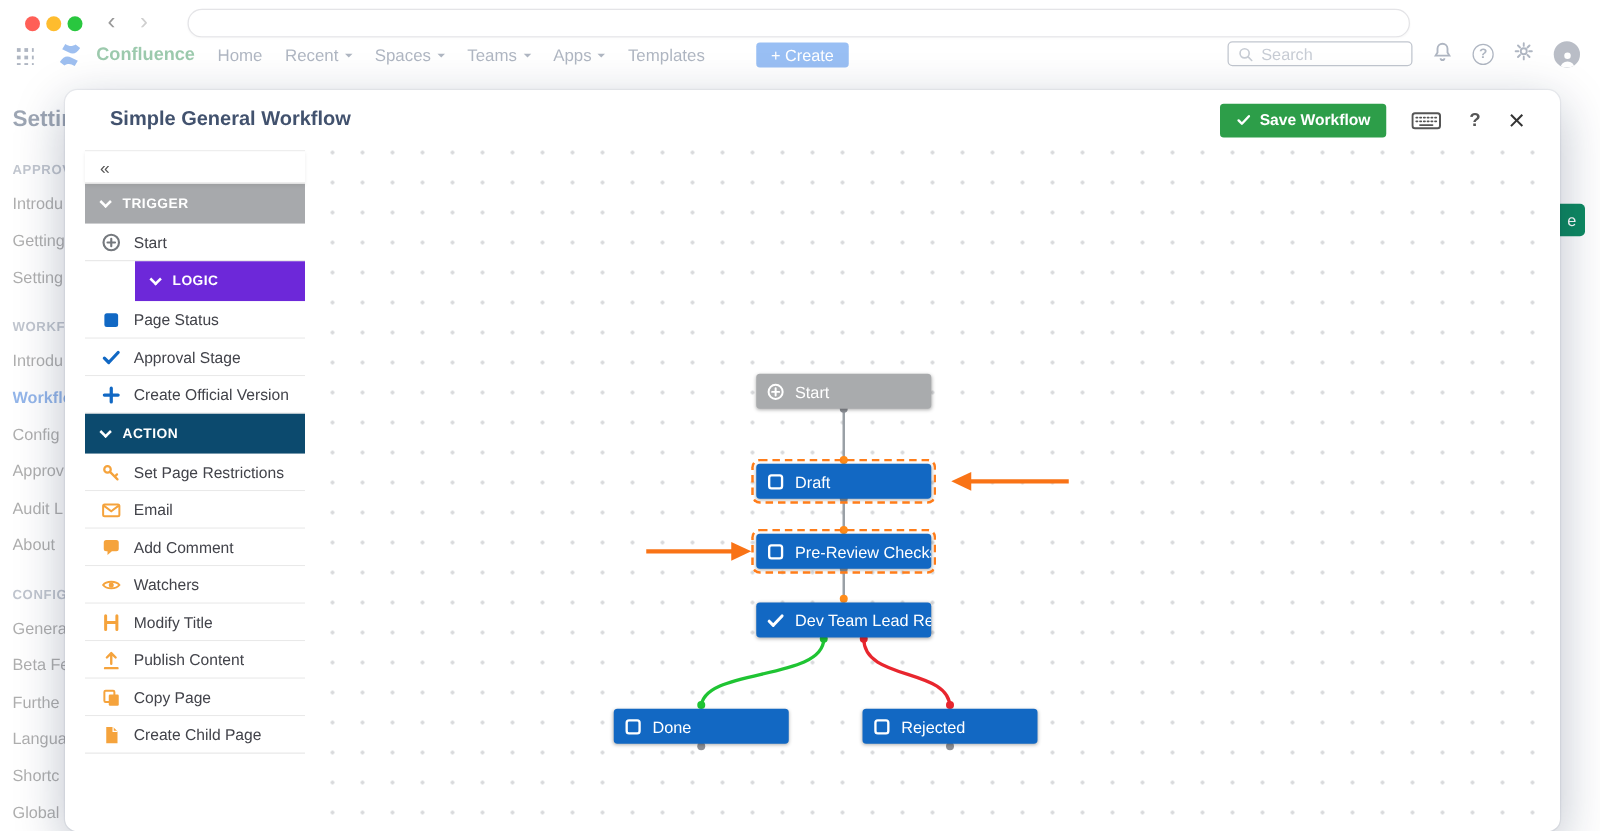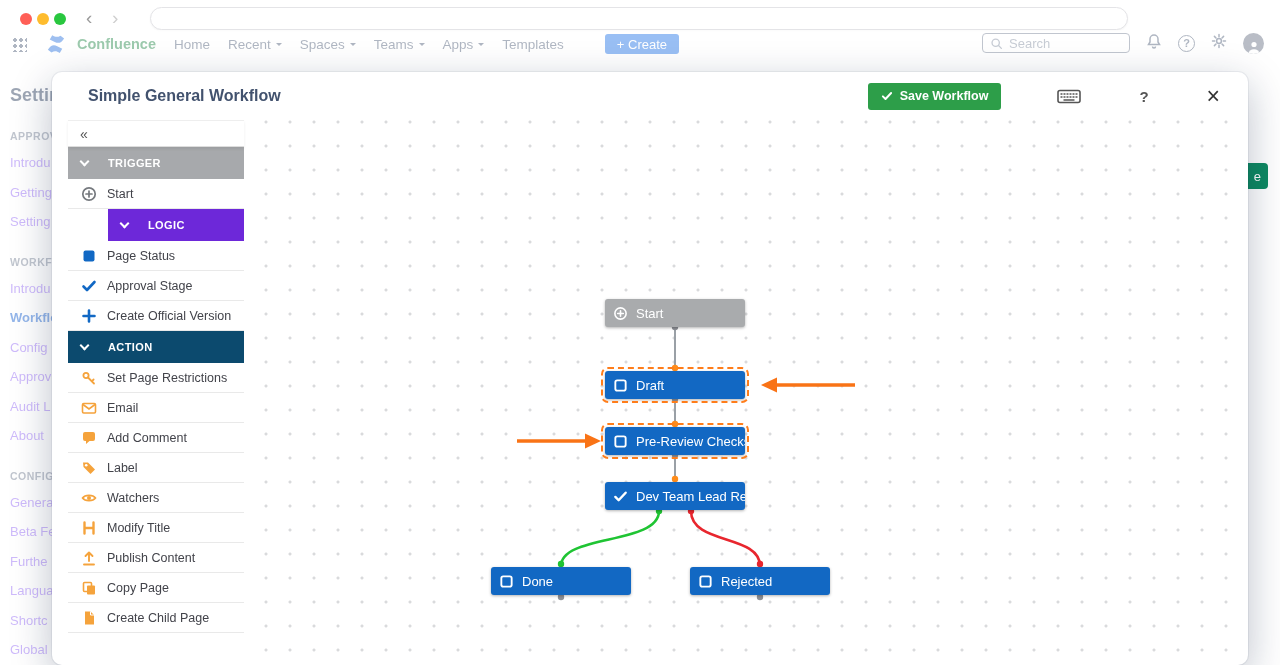--- a/index.html
+++ b/index.html
@@ -30,42 +30,42 @@
   .navright { position: absolute; right: 16px; top: 2px; height: 22px; display: flex; align-items: center; gap: 16px; }
   .searchbox { width: 148px; height: 20px; border: 1.5px solid #6b778c; border-radius: 4px; display: flex; align-items: center;
                gap: 6px; padding: 0 7px; color: #7a869a; font-size: 13px; }
   .qcirc { width: 17px; height: 17px; border-radius: 50%; border: 1.6px solid #42526e; color: #42526e; font-size: 11px;
            font-weight: 700; display: flex; align-items: center; justify-content: center; }
   .avatar { width: 21px; height: 21px; border-radius: 50%; background: #586378; display: flex; align-items: flex-end; justify-content: center; overflow: hidden; }
   
   .side { position: absolute; left: 10px; top: 55px; width: 42px; overflow: hidden; white-space: nowrap; }
   .side-title { font-size: 18px; font-weight: 700; color: #172b4d; height: 26px; }
   .shead { font-size: 10.5px; font-weight: 700; color: #6b778c; letter-spacing: .5px; margin-top: 13px; line-height: 24px; }
-  .sitem { font-size: 13px; color: #8b5cf6; line-height: 29.5px; }
+  .sitem { font-size: 13px; color: #404040; line-height: 29.5px; }
   .sitem.selected { color: #0052cc; font-weight: 600; }
   
   .peek { position: absolute; left: 1232px; top: 163px; width: 36px; height: 26px; background: #0e8a62; border-radius: 4px;
           color: #fff; font-size: 13px; display: flex; align-items: center; justify-content: flex-end; padding-right: 7px; z-index: 6; }
   
   .blanket { position: absolute; top: 30px; left: 0; right: 0; bottom: 0; background: rgba(255,255,255,.58); z-index: 5; }
   
   .modal { position: absolute; left: 52px; top: 72px; width: 1196px; height: 593px; background: #fff; border-radius: 10px;
            box-shadow: 0 0 0 1px rgba(9,30,66,.06), 0 12px 40px rgba(9,30,66,.28); z-index: 10; overflow: hidden; }
-  .mhead { position: absolute; top: 0; left: 0; right: 0; height: 48px; display: flex; align-items: center; padding: 0 28px 0 36px; gap: 36px; }
+  .mhead { position: absolute; top: 0; left: 0; right: 0; height: 48px; display: flex; align-items: center; padding: 0 28px 0 36px; }
   .mtitle { font-size: 16px; font-weight: 700; color: #42526e; }
   .savebtn { margin-left: auto; height: 27px; background: #2d9e49; color: #fff; border: none; border-radius: 3px;
              font-size: 12.5px; font-weight: 700; font-family: inherit; display: flex; align-items: center; gap: 7px; padding: 0 13px; }
   .kbdbtn { margin-left: 20px; background: none; border: none; display: flex; }
   .helpbtn { margin-left: 22px; background: none; border: none; font-size: 15px; font-weight: 700; color: #555; font-family: inherit; }
   .closebtn { margin-left: 22px; background: none; border: none; font-size: 23px; color: #333; line-height: 20px; font-family: inherit; }
   
   .palette { position: absolute; left: 16px; top: 48px; width: 176px; bottom: 0; background: #fff; z-index: 3; }
   .collapse { height: 27px; border-top: 1px solid #eee; border-bottom: 1px solid #ddd; box-shadow: 0 2px 3px rgba(0,0,0,.07);
               display: flex; align-items: center; padding-left: 12px; font-size: 14px; color: #555; position: relative; z-index: 2; background:#fff; }
-  .psec { height: 32px; display: flex; align-items: center; gap: 20px; padding-left: 13px; color: #fff;
+  .psec { height: 32px; display: flex; align-items: center; gap: 10px; padding-left: 13px; color: #fff;
           font-size: 11px; font-weight: 700; letter-spacing: .4px; }
   .psec-trigger { background: #a7a9ac; }
   .psec-logic { background: #6d28d9; margin-left: 40px; }
   .psec-action { background: #0c4a6e; }
   .chev { width: 7px; height: 7px; border-right: 2px solid #fff; border-bottom: 2px solid #fff;
           transform: rotate(45deg); margin-top: -4px; }
   .pitem { height: 30px; display: flex; align-items: center; gap: 10px; padding-left: 13px;
            border-bottom: 1px solid #e9e9e9; font-size: 12.5px; color: #42434a; background: #fff; }
   .picon { width: 16px; height: 16px; display: flex; flex: none; }
   .ic-gray { color: #75797e; } .ic-blue { color: #1168c4; } .ic-orange { color: #f5a33c; }
@@ -279,29 +279,20 @@
       <span class="picon ic-orange">
         <svg viewBox="0 0 16 16">
             <path d="M2 4a2 2 0 0 1 2-2h8a2 2 0 0 1 2 2v5a2 2 0 0 1-2 2H8.5L5 14v-3H4a2 2 0 0 1-2-2z" fill="currentColor"></path>
           </svg>
       </span>
       <span>Add Comment</span>
     </div>
     <div class="pitem">
       <span class="picon ic-orange">
         <svg viewBox="0 0 16 16">
-            <path d="M2 2.5h5L14 9.5 9.5 14 2.5 7z" fill="currentColor"></path>
-            <circle cx="5.2" cy="5.2" r="1.3" fill="#fff"></circle>
-          </svg>
-      </span>
-      <span>Label</span>
-    </div>
-    <div class="pitem">
-      <span class="picon ic-orange">
-        <svg viewBox="0 0 16 16">
             <path d="M1.5 8C4 4.5 12 4.5 14.5 8 12 11.5 4 11.5 1.5 8z" fill="none" stroke="currentColor" stroke-width="1.6"></path>
             <circle cx="8" cy="8" r="2" fill="currentColor"></circle>
           </svg>
       </span>
       <span>Watchers</span>
     </div>
     <div class="pitem">
       <span class="picon ic-orange">
         <svg viewBox="0 0 16 16">
             <path d="M3.5 2.5v11M12.5 2.5v11M3.5 8h9" stroke="currentColor" stroke-width="2.4" stroke-linecap="round"></path>

